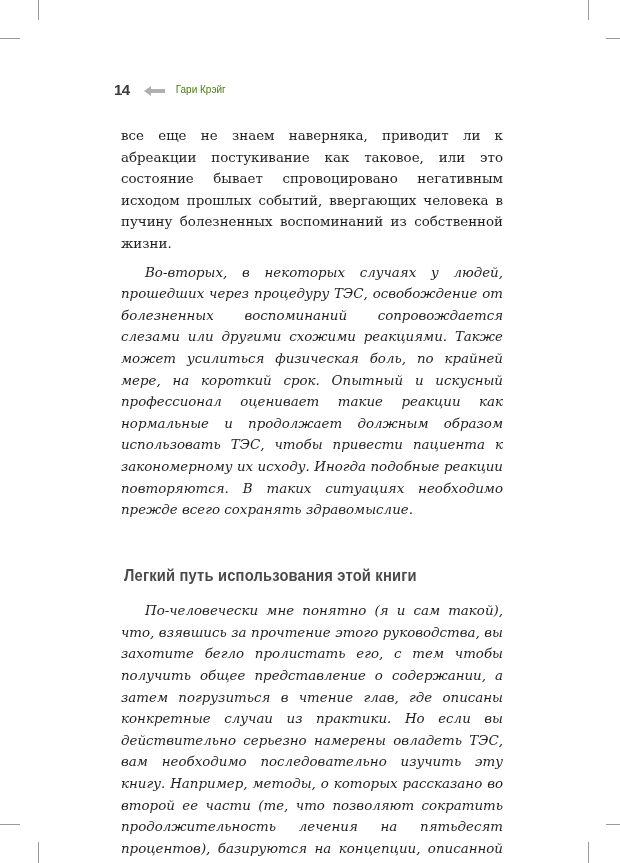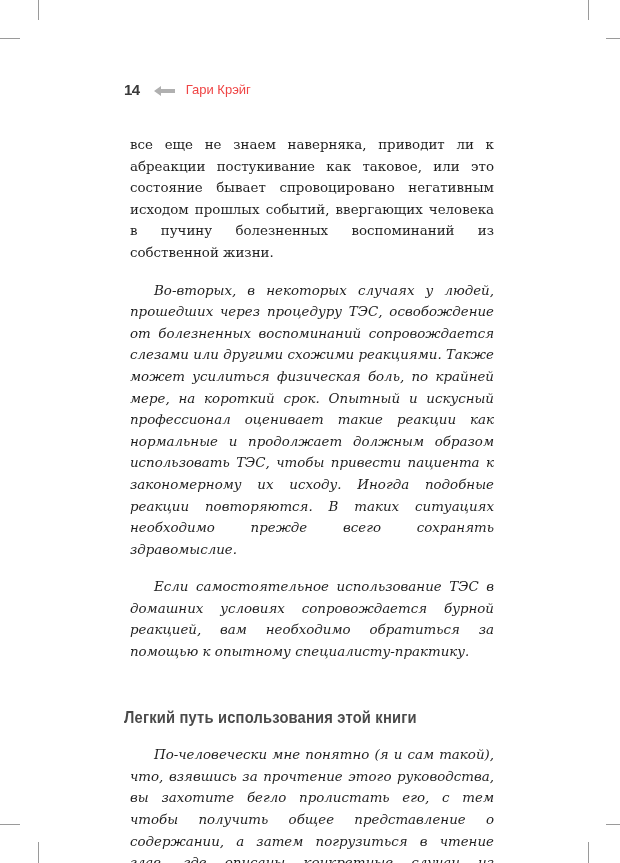--- a/index.html
+++ b/index.html
@@ -2,35 +2,35 @@
 <html><head>
   <meta charset="utf-8">
   <style>
     html, body { margin: 0; padding: 0; background: #ffffff; }
     body { width: 620px; height: 863px; position: relative; overflow: hidden; }
     .crop { position: absolute; background: #9a9a9a; }
     .crop.v { width: 1px; }
     .crop.h { height: 1px; }
 
     .running-head {
-      position: absolute; left: 124px; top: 80px; height: 18px;
+      position: absolute; left: 114px; top: 80px; height: 18px;
       display: flex; align-items: center;
       font-family: "Liberation Sans", sans-serif;
     }
     .page-num { font-weight: bold; font-size: 15px; color: #3a3a3a; letter-spacing: -0.5px; }
     .arrow-icon { margin: 0 10px 0 14px; width: 22px; height: 12px; display: inline-block; }
-    .author { font-size: 13px; color: #ef4444; }
+    .author { font-size: 10px; color: #4d7c0f; }
 
     .body-text {
       position: absolute; left: 114px; top: 118px; width: 396px;
       font-family: "DejaVu Serif", serif;
       font-size: 13.4px; line-height: 21.6px; color: #1e1e1e;
       text-align: justify;
     }
-    .body-text p { margin: 16px; text-indent: 0; }
+    .body-text p { margin: 7px; text-indent: 0; }
     .body-text p.indent { text-indent: 24px; font-style: italic; }
     .body-text p.italic { font-style: italic; }
     .section-heading {
       font-family: "Liberation Sans", sans-serif;
       font-weight: bold; font-size: 16px; color: #4a4a4a;
       margin: 44px 0 14px 10px; letter-spacing: 0.2px;
       transform: scaleX(0.92); transform-origin: left;
     }
   </style>
 </head>
@@ -51,16 +51,15 @@
     <svg width="22" height="12" viewBox="0 0 22 12">
       <polygon points="0,6 7,1 7,4 21,4 21,8 7,8 7,11" fill="#b0b0b0"></polygon>
     </svg>
   </span>
   <span class="author">Гари Крэйг</span>
 </div>
 
 <div class="body-text">
   <p>все еще не знаем наверняка, приводит ли к абреакции постукивание как таковое, или это состояние бывает спровоцировано негативным исходом прошлых событий, ввергающих человека в пучину болезненных воспоминаний из собственной жизни.</p>
   <p class="indent">Во-вторых, в некоторых случаях у людей, прошедших через процедуру ТЭС, освобождение от болезненных воспоминаний сопровождается слезами или другими схожими реакциями. Также может усилиться физическая боль, по крайней мере, на короткий срок. Опытный и искусный профессионал оценивает такие реакции как нормальные и продолжает должным образом использовать ТЭС, чтобы привести пациента к закономерному их исходу. Иногда подобные реакции повторяются. В таких ситуациях необходимо прежде всего сохранять здравомыслие.</p>
-  <p class="indent">Если самостоятельное использование ТЭС в домашних условиях сопровождается бурной реакцией, вам необходимо обратиться за помощью к опытному специалисту-практику.</p>
   <div class="section-heading">Легкий путь использования этой книги</div>
   <p class="indent">По-человечески мне понятно (я и сам такой), что, взявшись за прочтение этого руководства, вы захотите бегло пролистать его, с тем чтобы получить общее представление о содержании, а затем погрузиться в чтение глав, где описаны конкретные случаи из практики. Но если вы действительно серьезно намерены овладеть ТЭС, вам необходимо последовательно изучить эту книгу. Например, методы, о которых рассказано во второй ее части (те, что позволяют сократить продолжительность лечения на пятьдесят процентов), базируются на концепции, описанной ранее. Вы не сможете освоить их до тех пор, пока весь материал не будет последовательно изучен. Кроме того, такие важные термины, как «аспекты», «психологическое реверсирование» и «энергетические токсины», не могут быть правильно поняты без определенной подготовки. По этой причине я настоятельно рекомендую вам (даже если вы являетесь опытным врачом) осваивать материал именно в том порядке, в котором</p>
 </div>
 
 </body></html>

